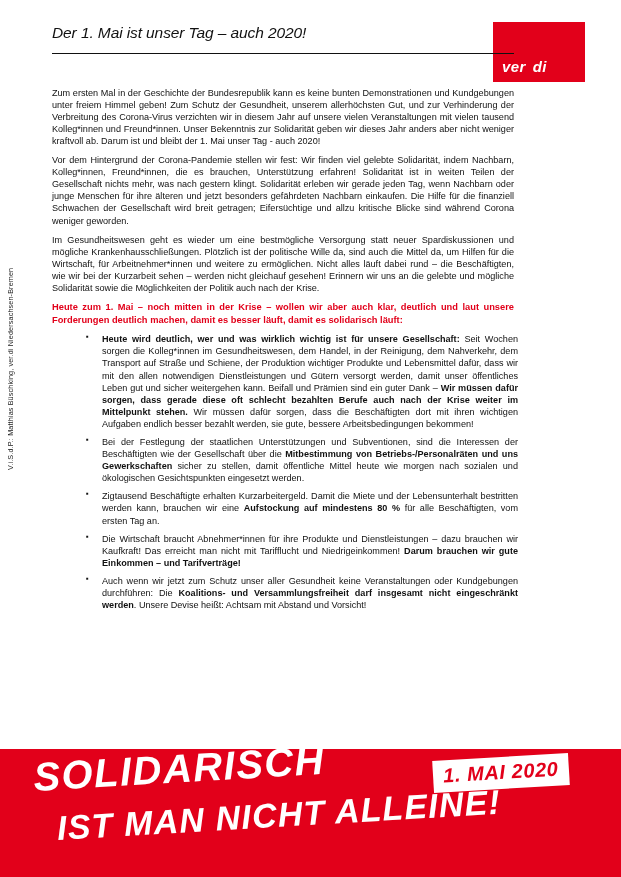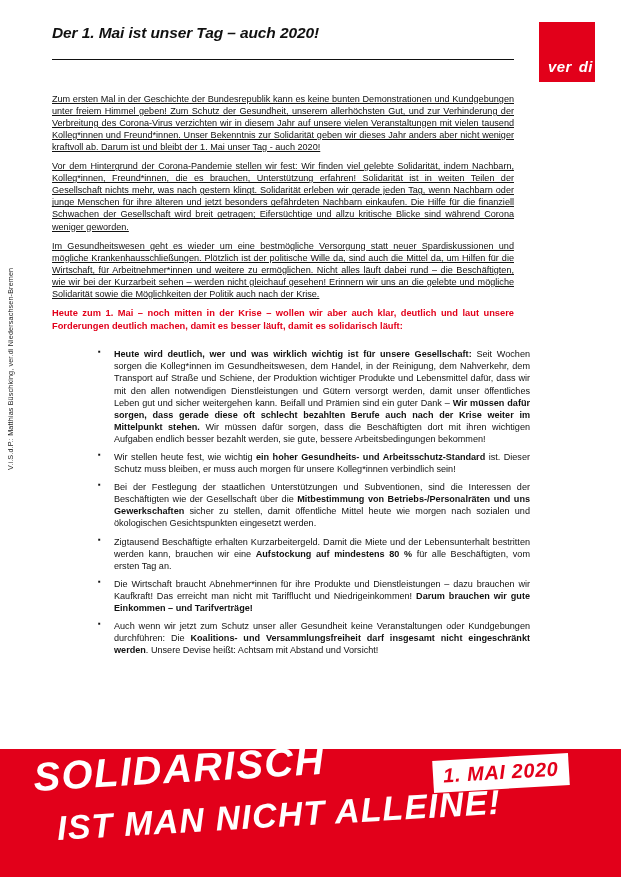--- a/index.html
+++ b/index.html
@@ -32,24 +32,24 @@
   }
   .content {
     position: absolute;
     left: 52px;
     top: 24px;
     width: 520px;
   }
   .headline {
     font-size: 15.5px;
     font-style: italic;
-    font-weight: bold;
+    font-weight: normal;
     color: #111111;
     letter-spacing: -0.1px;
-    margin: 0 0 16px 0;
+    margin: 0 0 10px 0;
     line-height: 1.2;
   }
   .rule {
     border: 0;
     border-top: 1.6px solid #111111;
     margin: 4px 0 9px 0;
     width: 462px;
   }
   .subhead {
     font-size: 11.4px;
@@ -60,33 +60,32 @@
     width: 440px;
   }
   p.body {
     font-size: 9.1px;
     line-height: 1.33;
     color: #111111;
     margin: 0 0 7px 0;
     text-align: justify;
     width: 462px;
     hyphens: auto;
-    text-decoration: underline;
   }
   .redbold {
     font-size: 9.3px;
     font-weight: bold;
     color: #e2001a;
     line-height: 1.35;
     margin: 4px 12px 7px 0;
     width: 462px;
     text-align: justify;
   }
   ul.demands {
-    margin: 16px;
+    margin: 4px;
     padding: 0 0 0 0;
     list-style: none;
     width: 462px;
   }
   ul.demands li {
     position: relative;
     font-size: 9.1px;
     line-height: 1.33;
     color: #111111;
     margin: 0 0 6px 0;
@@ -99,23 +98,23 @@
     position: absolute;
     left: 30px;
     top: -1px;
     font-size: 8px;
     color: #111111;
   }
   b { font-weight: bold; }
   
   .verdi-logo {
     position: absolute;
-    right: 26px;
+    right: 36px;
     top: 22px;
-    width: 56px;
+    width: 92px;
     height: 60px;
     background: #e2001a;
   }
   .verdi-logo .txt {
     position: absolute;
     left: 9px;
     bottom: 7px;
     color: #ffffff;
     font-size: 15px;
     font-weight: bold;
@@ -203,21 +202,20 @@
     <p class="body">Vor dem Hintergrund der Corona-Pandemie stellen wir fest: Wir finden viel gelebte Solidarität, indem Nachbarn, Kolleg*innen, Freund*innen, die es brauchen, Unterstützung erfahren! Solidarität ist in weiten Teilen der Gesellschaft nichts mehr, was nach gestern klingt. Solidarität erleben wir gerade jeden Tag, wenn Nachbarn oder junge Menschen für ihre älteren und jetzt besonders gefährdeten Nachbarn einkaufen. Die Hilfe für die finanziell Schwachen der Gesellschaft wird breit getragen; Eifersüchtige und allzu kritische Blicke sind während Corona weniger geworden.</p>
     <p class="body">Im Gesundheitswesen geht es wieder um eine bestmögliche Versorgung statt neuer Spardiskussionen und mögliche Krankenhausschließungen. Plötzlich ist der politische Wille da, sind auch die Mittel da, um Hilfen für die Wirtschaft, für Arbeitnehmer*innen und weitere zu ermöglichen. Nicht alles läuft dabei rund – die Beschäftigten, wie wir bei der Kurzarbeit sehen – werden nicht gleichauf gesehen! Erinnern wir uns an die gelebte und mögliche Solidarität sowie die Möglichkeiten der Politik auch nach der Krise.</p>
 
     <div class="redbold">
       <span>Heute zum 1. Mai – noch mitten in der Krise – wollen wir aber auch klar, deutlich und laut unsere</span>
       <span>Forderungen deutlich machen, damit es besser läuft, damit es solidarisch läuft:</span>
     </div>
 
     <ul class="demands">
       <li><b>Heute wird deutlich, wer und was wirklich wichtig ist für unsere Gesellschaft:</b> Seit Wochen sorgen die Kolleg*innen im Gesundheitswesen, dem Handel, in der Reinigung, dem Nahverkehr, dem Transport auf Straße und Schiene, der Produktion wichtiger Produkte und Lebensmittel dafür, dass wir mit den allen notwendigen Dienstleistungen und Gütern versorgt werden, damit unser öffentliches Leben gut und sicher weitergehen kann. Beifall und Prämien sind ein guter Dank – <b>Wir müssen dafür sorgen, dass gerade diese oft schlecht bezahlten Berufe auch nach der Krise weiter im Mittelpunkt stehen.</b> Wir müssen dafür sorgen, dass die Beschäftigten dort mit ihren wichtigen Aufgaben endlich besser bezahlt werden, sie gute, bessere Arbeitsbedingungen bekommen!</li>
-      <li>Wir stellen heute fest, wie wichtig <b>ein hoher Gesundheits- und Arbeitsschutz-Standard</b> ist. Dieser Schutz muss bleiben, er muss auch morgen für unsere Kolleg*innen verbindlich sein!</li>
       <li>Bei der Festlegung der staatlichen Unterstützungen und Subventionen, sind die Interessen der Beschäftigten wie der Gesellschaft über die <b>Mitbestimmung von Betriebs-/Personalräten und uns Gewerkschaften</b> sicher zu stellen, damit öffentliche Mittel heute wie morgen nach sozialen und ökologischen Gesichtspunkten eingesetzt werden.</li>
       <li>Zigtausend Beschäftigte erhalten Kurzarbeitergeld. Damit die Miete und der Lebensunterhalt bestritten werden kann, brauchen wir eine <b>Aufstockung auf mindestens 80 %</b> für alle Beschäftigten, vom ersten Tag an.</li>
       <li>Die Wirtschaft braucht Abnehmer*innen für ihre Produkte und Dienstleistungen – dazu brauchen wir Kaufkraft! Das erreicht man nicht mit Tarifflucht und Niedrigeinkommen! <b>Darum brauchen wir gute Einkommen – und Tarifverträge!</b></li>
       <li>Auch wenn wir jetzt zum Schutz unser aller Gesundheit keine Veranstaltungen oder Kundgebungen durchführen: Die <b>Koalitions- und Versammlungsfreiheit darf insgesamt nicht eingeschränkt werden</b>. Unsere Devise heißt: Achtsam mit Abstand und Vorsicht!</li>
     </ul>
 
   </div>
 
   <div class="banner">
     <div class="l1">SOLIDARISCH</div>

